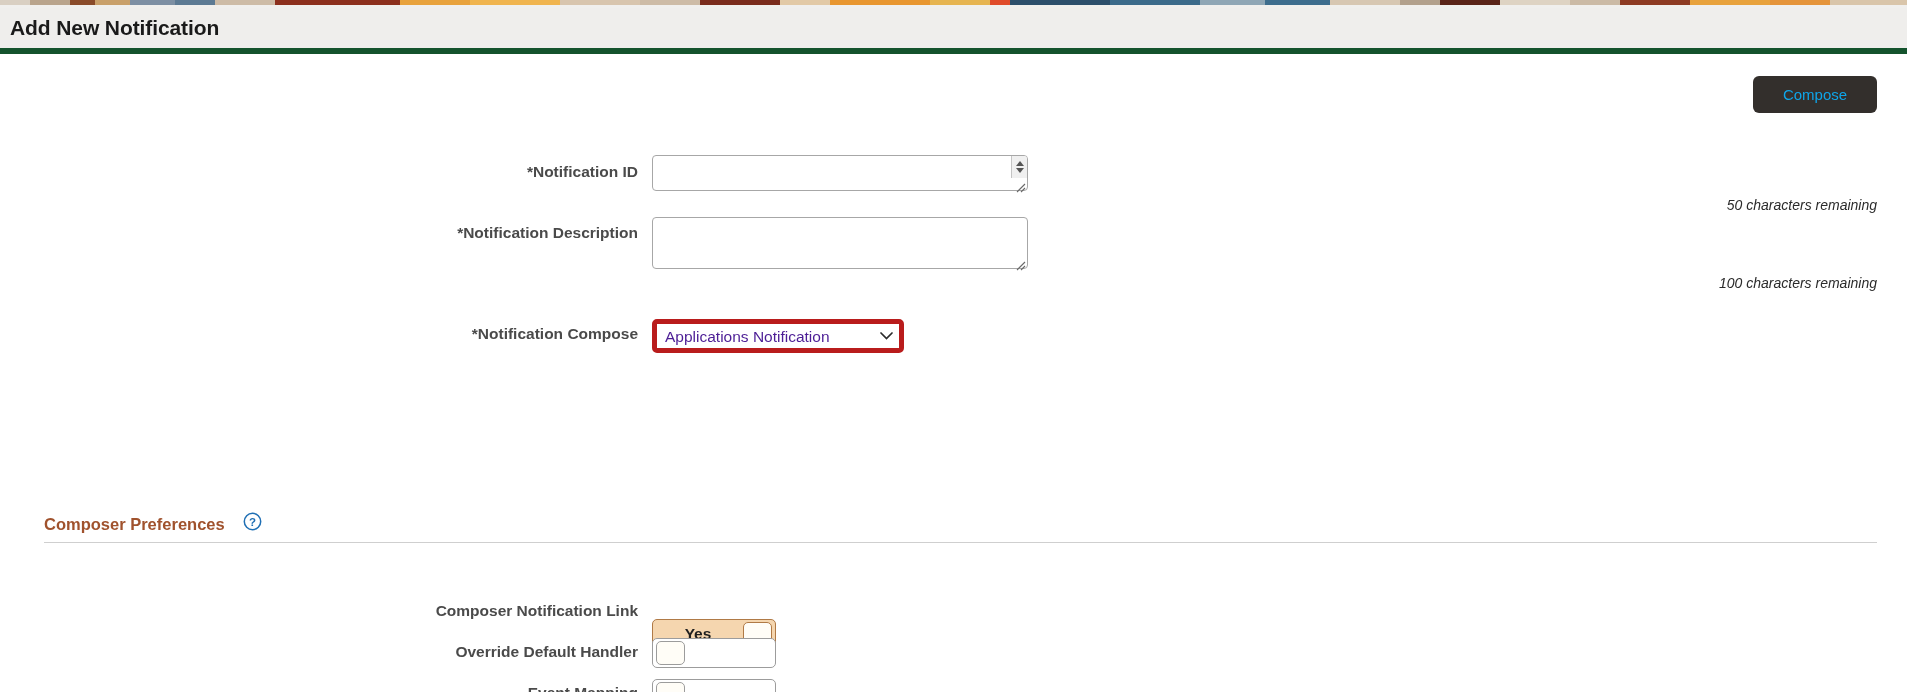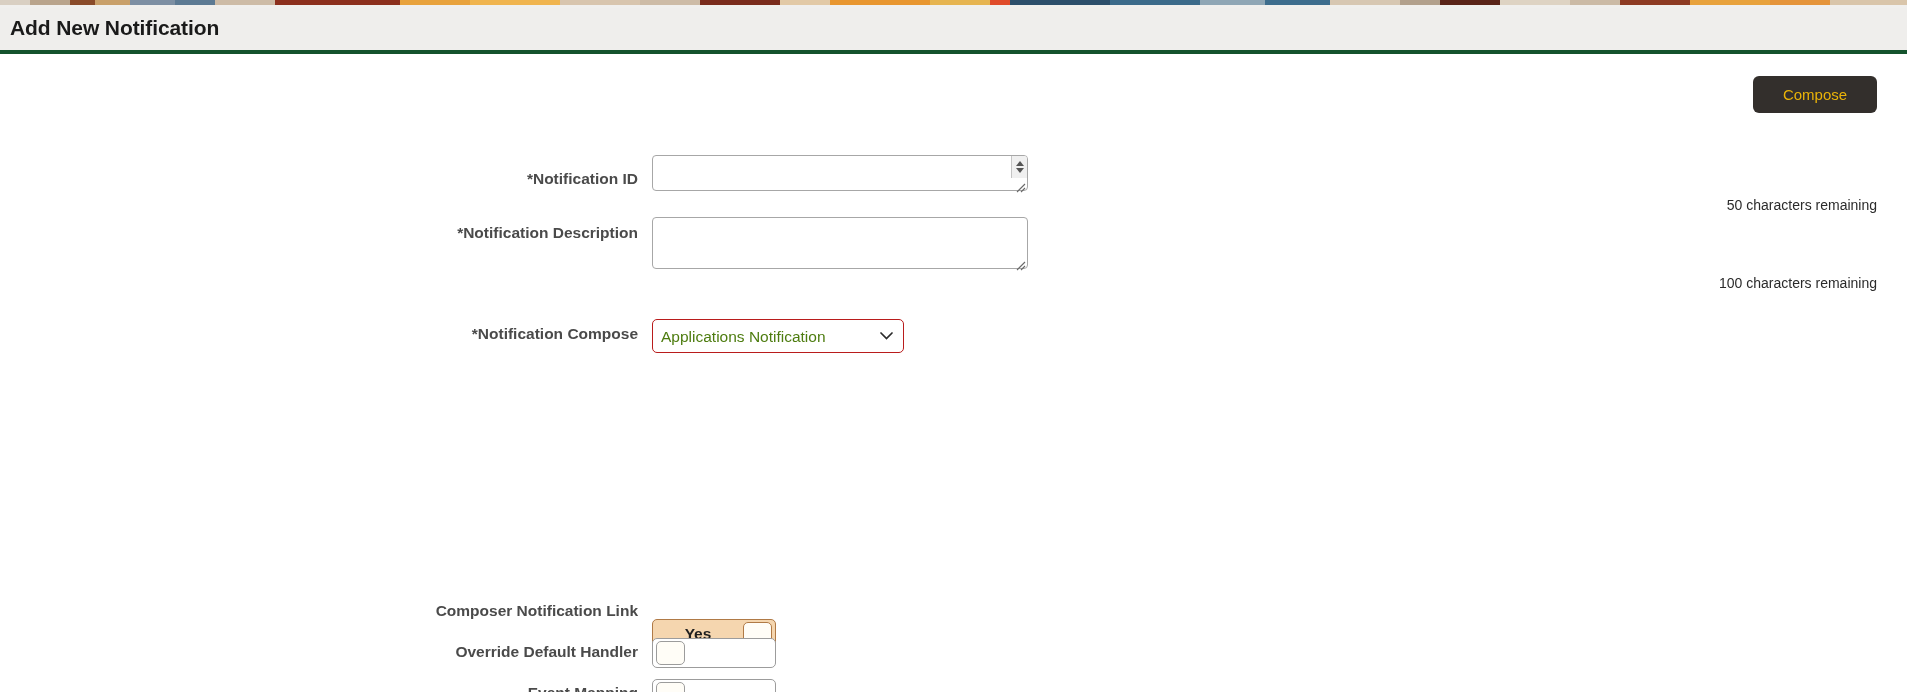--- a/index.html
+++ b/index.html
@@ -53,38 +53,38 @@
     position: absolute; top: 5px; left: 0;
     width: 1907px; height: 3px;
     background: #f0efed;
   }
 
   
   #title-bar {
     position: absolute; top: 8px; left: 0;
     width: 1907px; height: 46px;
     background: #efeeec;
-    border-bottom: 4px solid #14532d;
+    border-bottom: 6px solid #14532d;
   }
   #page-title {
     position: absolute; left: 10px; top: 8px;
     font-size: 21px; font-weight: bold;
     color: #1a1a1a;
     letter-spacing: -0.1px;
   }
 
   
   #content { position: absolute; top: 55px; left: 0; width: 1907px; height: 637px; background:#fff; }
 
   
   #compose-btn {
     position: absolute; right: 30px; top: 21px;
     min-width: 124px; height: 37px;
     background: #332f2c;
-    color: #eab308;
+    color: #0ea5e9;
     border: none; border-radius: 6px;
     font-family: "Liberation Sans", sans-serif;
     font-size: 15px;
     cursor: pointer;
     padding: 0 16px;
   }
 
   
   .section-head {
     position: absolute;
@@ -153,36 +153,36 @@
 
   .resize-grip {
     position: absolute; right: 2px; bottom: 2px;
     width: 12px; height: 12px;
     pointer-events: none;
   }
 
   
   .counter {
     position: absolute; right: 30px;
-    font-size: 14px; 
+    font-size: 14px; font-style: italic;
     color: #2b2b2b;
     font-family: "Liberation Sans", sans-serif;
     white-space: nowrap;
     margin-left: 39px;
   }
 
   
   .sel-wrap { position: absolute; left: 652px; }
   select.cat-select {
     width: 252px; height: 34px;
     font-family: "Liberation Sans", sans-serif;
     font-size: 15.5px;
-    color: #4d7c0f;
+    color: #4c1d95;
     background: #ffffff;
-    border: 1px solid #b91c1c;
+    border: 5px solid #b91c1c;
     border-radius: 5px;
     padding: 0 26px 0 8px;
     appearance: none;
     -webkit-appearance: none;
     outline: none;
     cursor: pointer;
   }
   .sel-chevron {
     position: absolute; right: 11px; top: 50%;
     transform: translateY(-50%);
@@ -227,21 +227,21 @@
 <div id="title-bar">
   <div id="page-title">Add New Notification</div>
 </div>
 
 <div id="content">
 
   <button id="compose-btn">Compose</button>
 
 
   <div class="frow" style="top:100px;">
-    <div class="flabel" style="top:15px;">*Notification ID</div>
+    <div class="flabel" style="top:8px;">*Notification ID</div>
     <div class="ta-wrap" style="top:0;">
       <textarea class="ta-field" style="width: 376px; height: 36px;" placeholder=""></textarea>
       <div class="spinner">
         <span class="sp-up"></span>
         <span class="sp-dn"></span>
       </div>
       <svg class="resize-grip" viewBox="0 0 12 12">
         <path d="M11 3 L3 11 M11 7 L7 11" stroke="#6a6a6a" stroke-width="1.1" fill="none"></path>
       </svg>
     </div>
@@ -264,20 +264,30 @@
     <div class="sel-wrap" style="top:0;">
       <select class="cat-select">
         <option>Applications Notification</option>
       </select>
       <svg class="sel-chevron" width="13" height="9" viewBox="0 0 13 9">
         <path d="M1 1.5 L6.5 7 L12 1.5" stroke="#2b2b2b" stroke-width="1.7" fill="none" stroke-linecap="round"></path>
       </svg>
     </div>
   </div>
 
+  <div id="sec-composer" class="section-head">
+    <span class="sh-title">Composer Preferences</span>
+    <span class="help-icon">
+      <svg width="19" height="19" viewBox="0 0 19 19">
+        <circle cx="9.5" cy="9.5" r="8.2" stroke="#1f6fb4" stroke-width="1.5" fill="#ffffff"></circle>
+        <text x="9.5" y="13.8" text-anchor="middle" font-family="Liberation Sans, sans-serif" font-size="11.5" fill="#1f6fb4" font-weight="bold">?</text>
+      </svg>
+    </span>
+    <div class="sh-rule"></div>
+  </div>
 
   <div class="frow" style="top:542px;">
     <div class="flabel" style="top:5px;">Composer Notification Link</div>
     <div class="toggle on" style="top:0;margin-top:22px;">
       <span class="tg-text">Yes</span>
       <span class="tg-knob"></span>
     </div>
   </div>
 
   <div class="frow" style="top:583px;">

